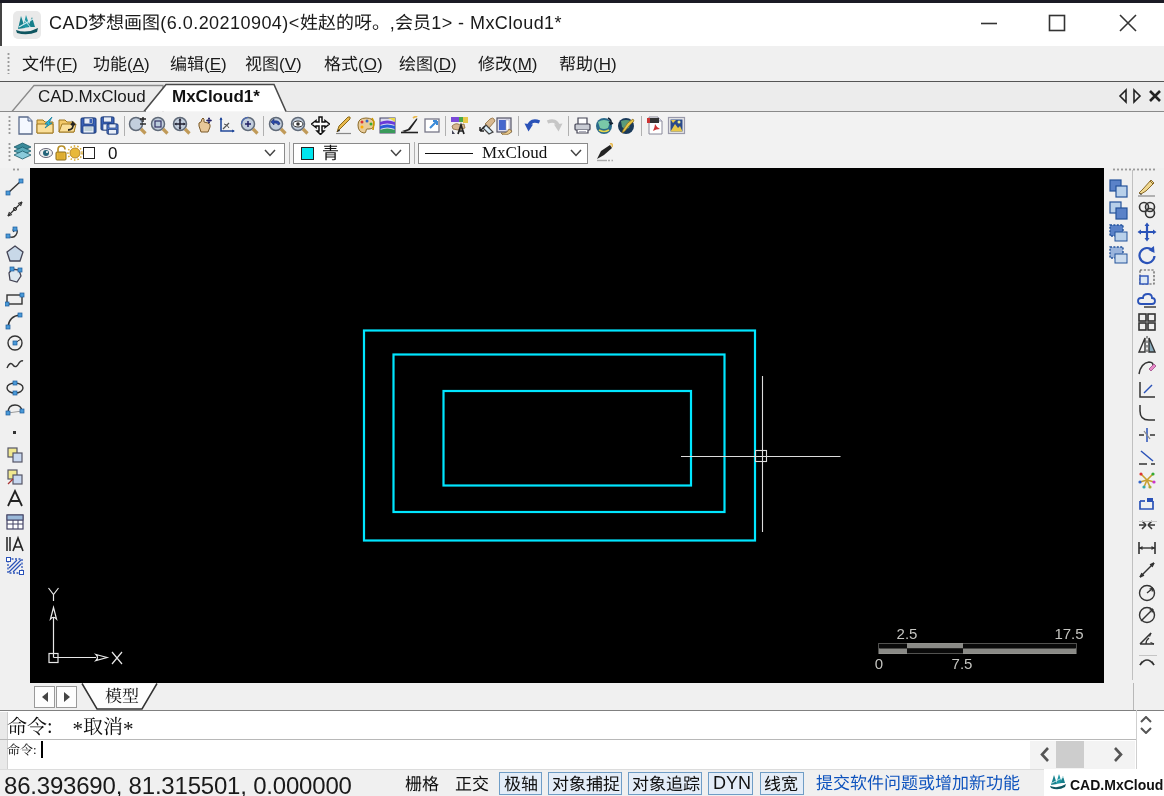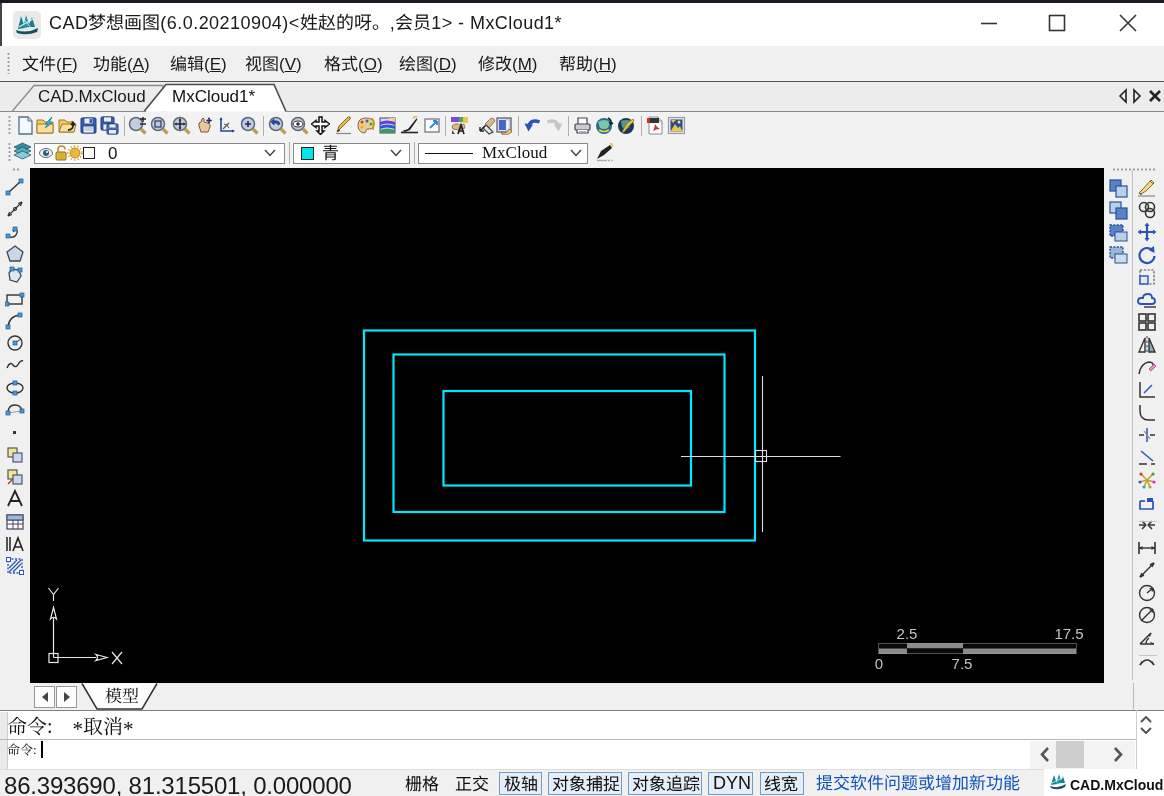--- a/index.html
+++ b/index.html
@@ -131,21 +131,21 @@
       <use href="#g52a9" x="1000"></use>
     </svg><span>(<span style="text-decoration:underline">H</span>)</span></div>
 <div class="abs" style="left:0;top:81px;width:1164px;height:31px;background:#ececec;border-top:1.5px solid #555"></div>
 <svg class="abs" style="left:0;top:82px" width="300" height="30" viewBox="0 0 300 30">
 <path d="M12 29.5 L34 3.5 L163 3.5 L163 29.5" fill="#ececec" stroke="#8a8a8a" stroke-width="1.3"></path>
 </svg>
 <div class="abs row" style="left:38px;top:87px;font-size:17px;color:#1a1a1a">CAD.MxCloud</div>
 <svg class="abs" style="left:130px;top:82px" width="170" height="30" viewBox="0 0 170 30">
 <path d="M14 29.5 L36 2.5 L144 2.5 L156 29.5" fill="#ffffff" stroke="#4a4a4a" stroke-width="1.6"></path>
 </svg>
-<div class="abs row" style="left:172px;top:87px;font-size:17px;font-weight:normal;color:#111">MxCloud1*</div>
+<div class="abs row" style="left:172px;top:87px;font-size:17px;font-weight:bold;color:#111">MxCloud1*</div>
 <div class="abs" style="left:0;top:110.5px;width:146px;height:1.5px;background:#8a8a8a"></div>
 <div class="abs" style="left:285px;top:110.5px;width:879px;height:1.5px;background:#8a8a8a"></div>
 <svg class="abs" style="left:1118px;top:88px" width="44" height="16" viewBox="0 0 44 16">
 <path d="M8 2 L2 8 L8 14 Z" fill="none" stroke="#222" stroke-width="1.6"></path>
 <path d="M16 2 L22 8 L16 14 Z" fill="none" stroke="#222" stroke-width="1.6"></path>
 <path d="M32 3 L42 13 M42 3 L32 13" stroke="#222" stroke-width="2.6"></path>
 </svg>
 <div class="abs" style="left:0;top:112px;width:1164px;height:27px;background:#f2f2f2"></div>
 <div class="abs" style="left:8px;top:115px;width:3px;height:20px;background-image:radial-gradient(circle,#9a9a9a 1px,transparent 1.2px);background-size:3px 4px"></div>
 <svg class="abs" style="left:16px;top:116px" width="19" height="19" viewBox="0 0 19 19">

